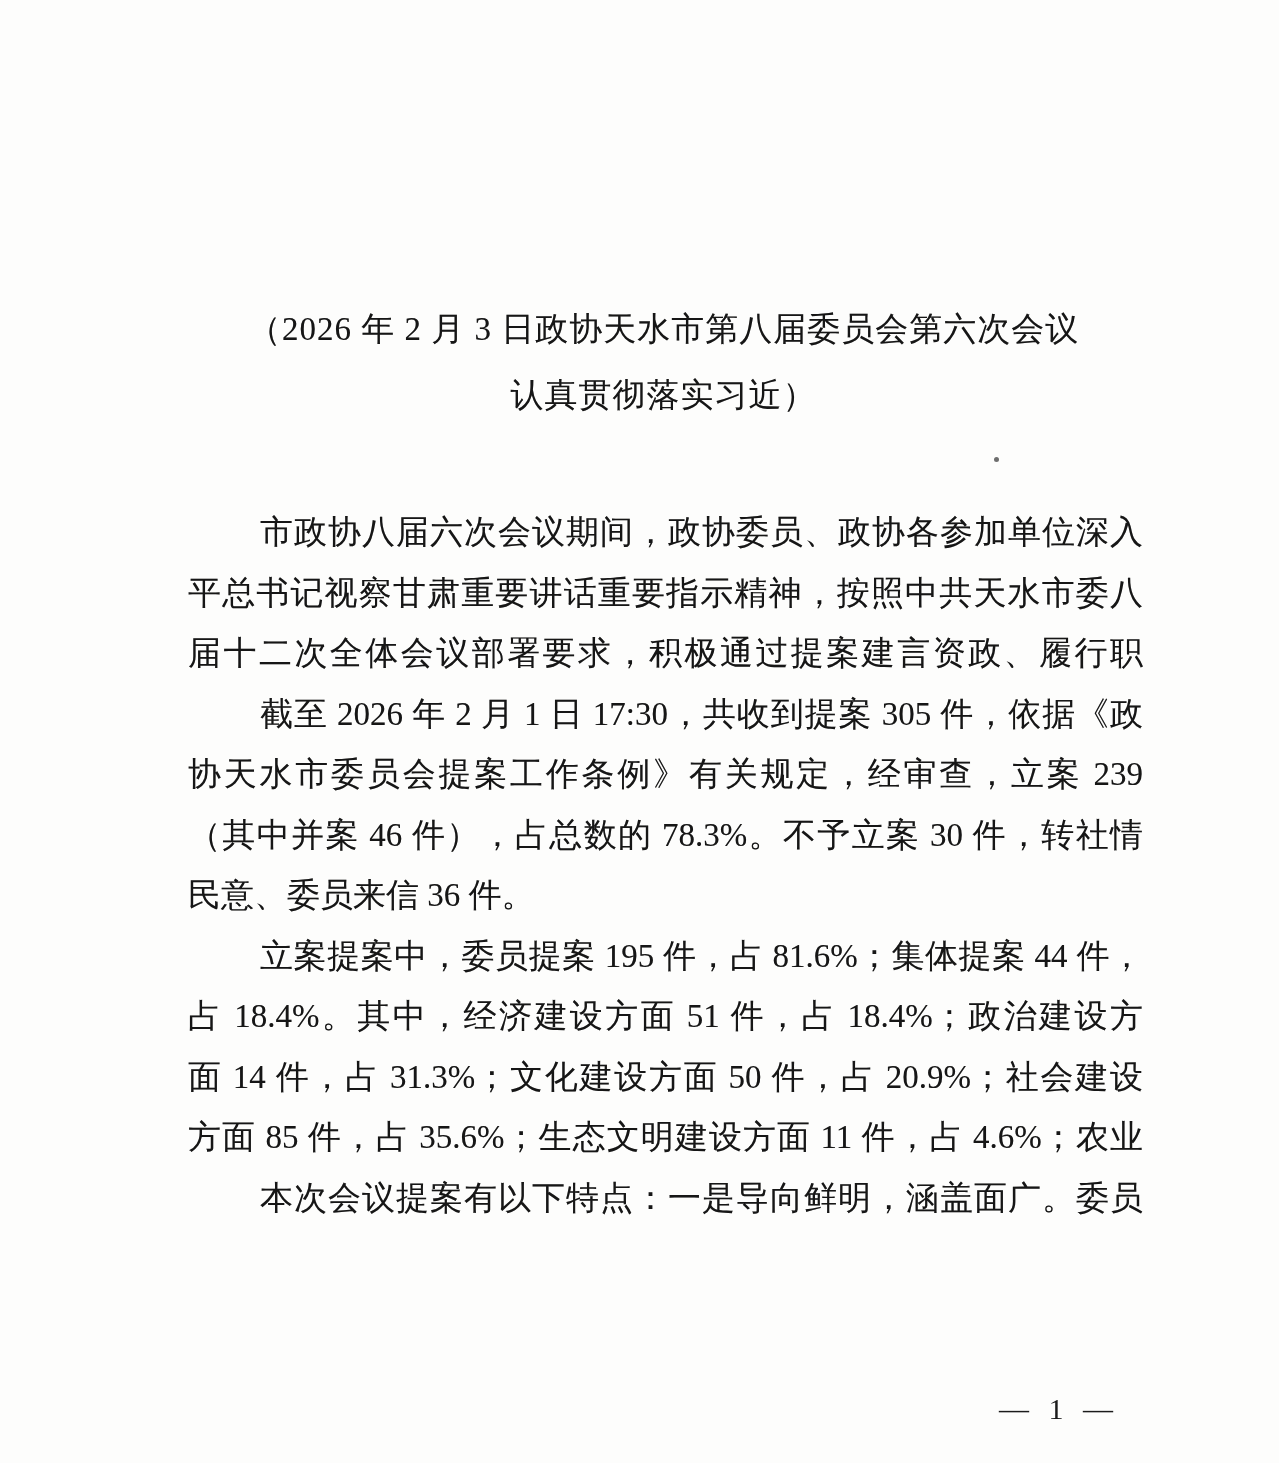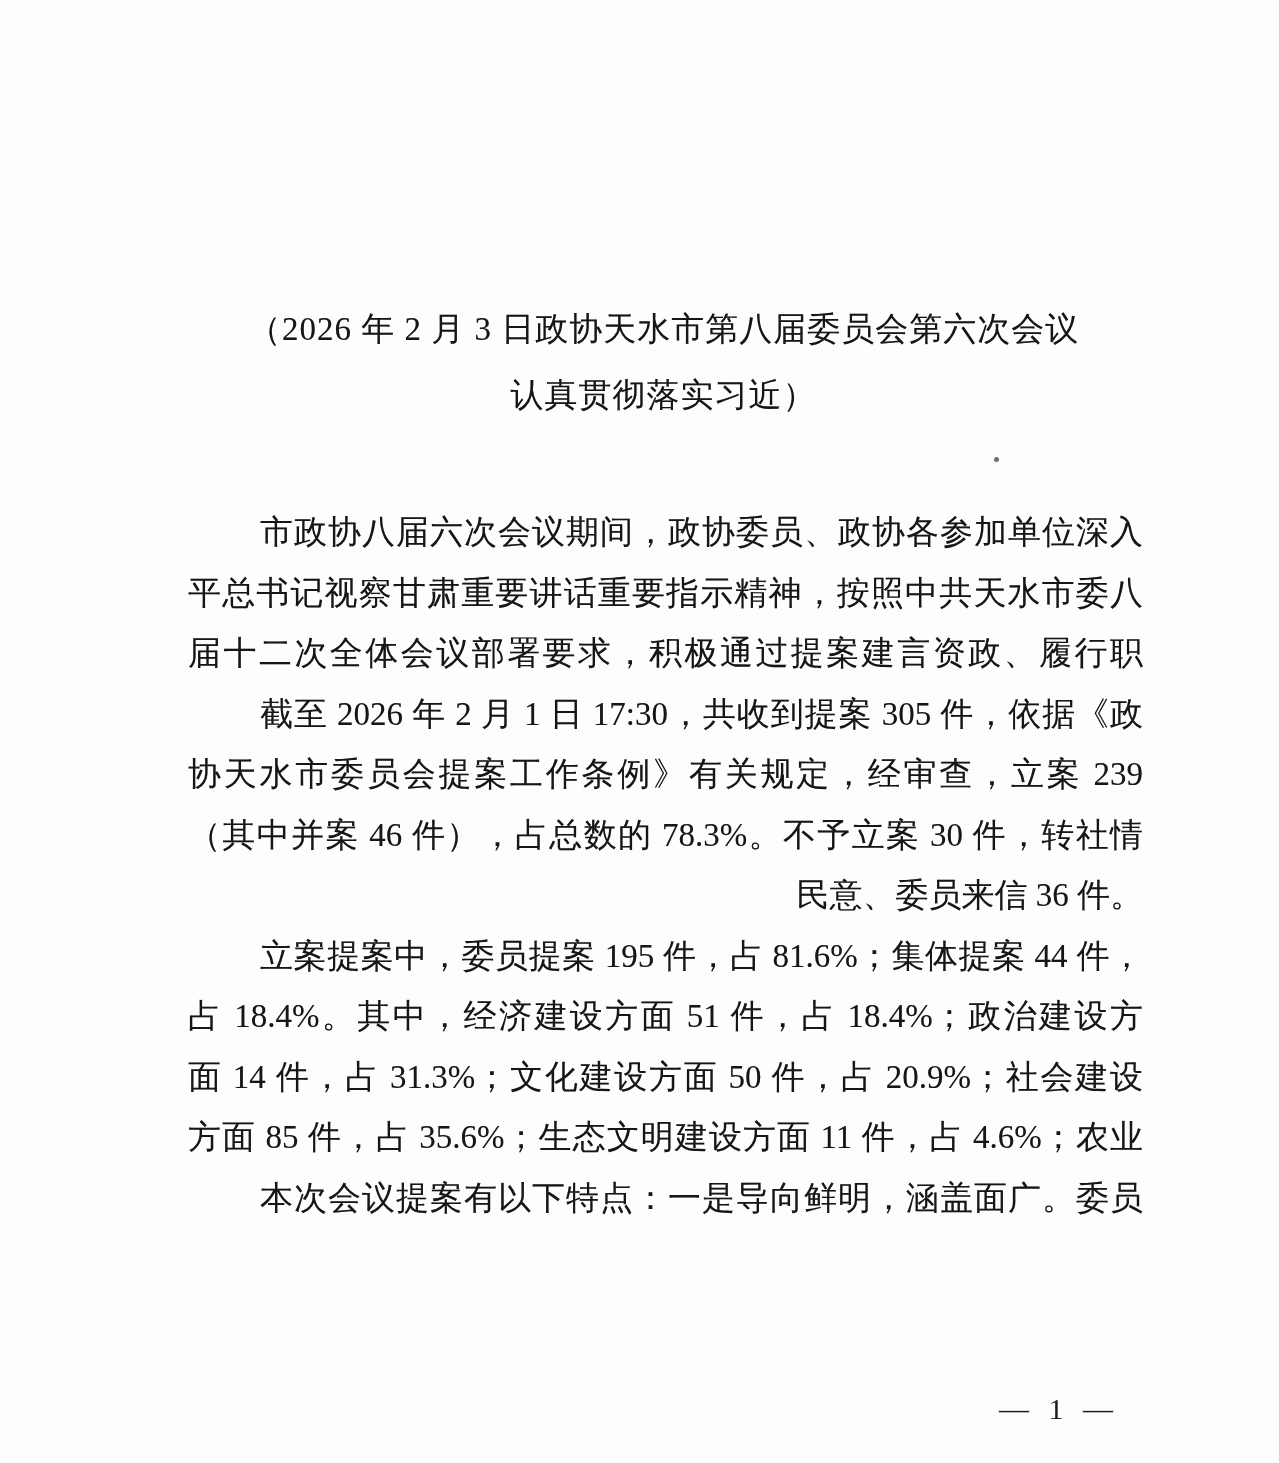--- a/index.html
+++ b/index.html
@@ -50,21 +50,21 @@
     width: 955px;
     font-size: 33px;
     text-shadow: 0 0 0.5px rgba(0,0,0,0.3);
     margin-left: 20px;
   }
   .line {
     height: 60.5px;
     line-height: 60.5px;
     overflow: hidden;
     word-break: break-all;
-    text-align: right;
+    text-align: left;
   }
   .line.justify {
     text-align: justify;
     text-align-last: justify;
   }
   .line.indent {
     text-indent: 72px;
   }
   
   .page-number {

